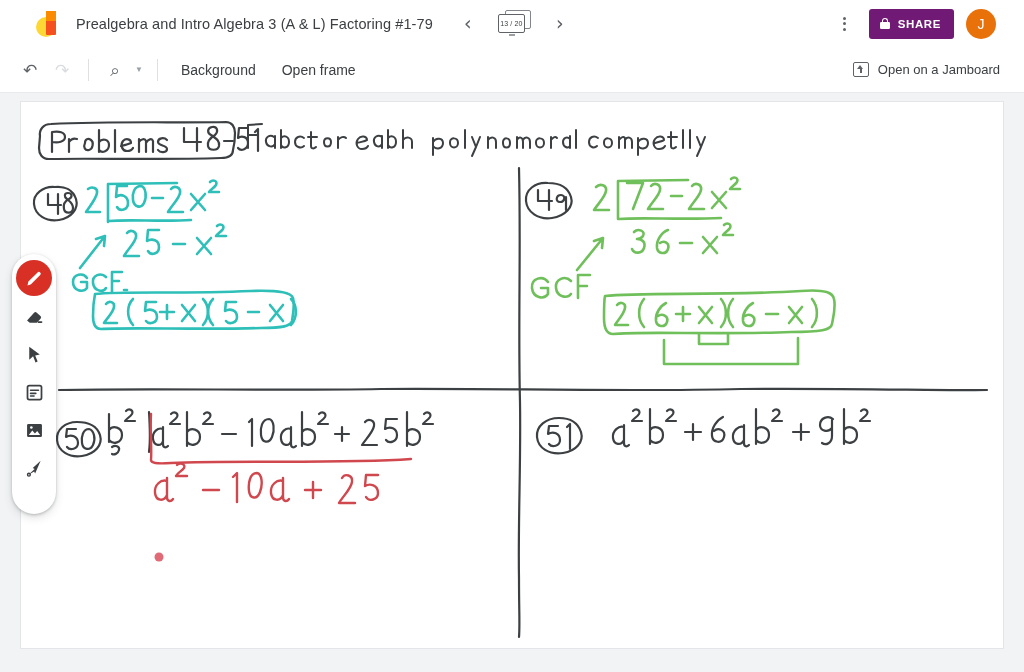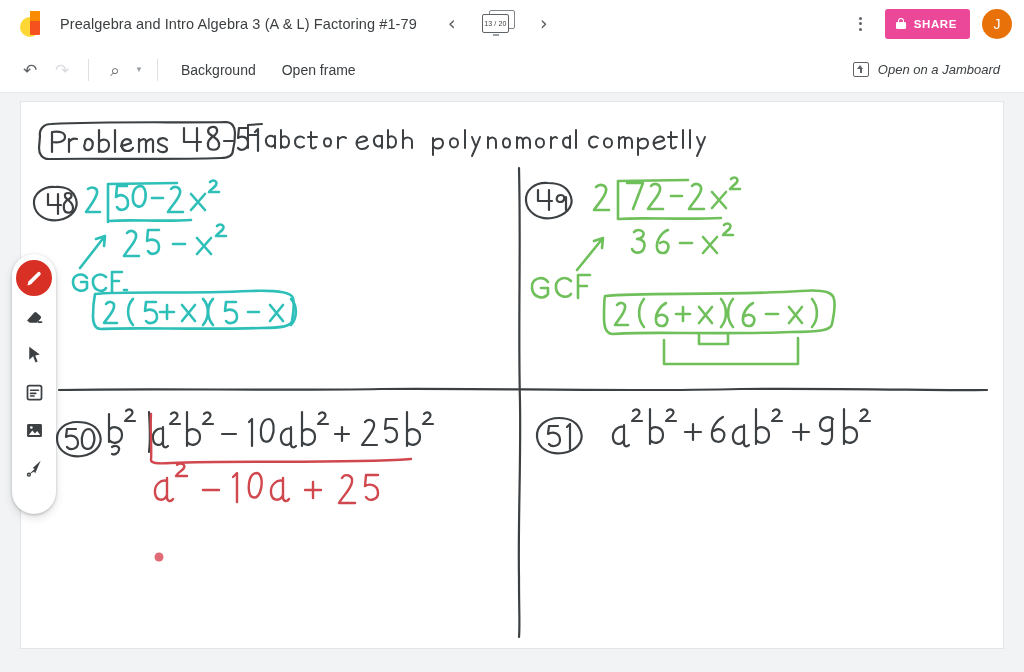--- a/index.html
+++ b/index.html
@@ -9,21 +9,21 @@
     font-family: "Liberation Sans", sans-serif;
     background: #f1f3f4;
     overflow: hidden;
   }
   #app { position: relative; width: 1024px; height: 672px; background: #ffffff; }
 
   
   .topbar {
     position: absolute; left: 0; top: 0; width: 1024px; height: 47px;
     background: #ffffff; display: flex; align-items: center;
-    padding: 0 12px;
+    padding: 0 28px;
   }
   .jam-logo {
     position: relative; width: 30px; height: 30px; margin-left: 6px; margin-right: 12px;
     flex: 0 0 auto;
   }
   .jam-logo .circle {
     position: absolute; left: 2px; top: 8px; width: 20px; height: 20px;
     border-radius: 50%; background: #FDD835;
   }
   .jam-logo .bar {
@@ -65,21 +65,21 @@
   .topbar-right {
     margin-left: auto; display: flex; align-items: center; gap: 10px; flex: 0 0 auto;
   }
   .kebab {
     width: 28px; height: 28px; display: flex; flex-direction: column;
     align-items: center; justify-content: center; gap: 2.5px; cursor: pointer; border-radius: 50%;
   }
   .kebab span { width: 3px; height: 3px; border-radius: 50%; background: #5f6368; display: block; }
   .share-btn {
     display: flex; align-items: center; gap: 7px;
-    background: #ec4899; color: #fff; border: none; border-radius: 3px;
+    background: #701a75; color: #fff; border: none; border-radius: 3px;
     height: 30px; padding: 0 13px 0 11px; cursor: pointer;
     font-size: 11.5px; font-weight: bold; letter-spacing: .6px;
     font-family: "Liberation Sans", sans-serif;
   }
   .lock-ico { width: 11px; height: 12px; position: relative; display: block; }
   .lock-ico .shackle {
     position: absolute; left: 2.5px; top: 0; width: 6px; height: 6px;
     border: 1.6px solid #fff; border-bottom: none; border-radius: 3px 3px 0 0;
   }
   .lock-ico .body {
@@ -107,21 +107,21 @@
   .tb-sep { width: 1px; height: 22px; background: #e0e0e0; margin: 0 10px; }
   .zoom-wrap { display: flex; align-items: center; }
   .caret {
     width: 16px; height: 28px; display: flex; align-items: center; justify-content: center;
     color: #9aa0a6; font-size: 8px; cursor: pointer;
   }
   .tb-text {
     font-size: 14px; color: #3c4043; padding: 6px 13px; cursor: pointer;
     border-radius: 4px; white-space: nowrap;
   }
-  .toolbar-right { margin-left: auto; display: flex; align-items: flex-start; font-style: italic; }
+  .toolbar-right { margin-left: auto; display: flex; align-items: flex-start; }
   .open-jam {
     display: flex; align-items: center; gap: 9px; font-size: 13px; color: #3c4043;
     cursor: pointer; padding: 6px 10px; border-radius: 4px;
   }
   .cast-ico { width: 16px; height: 15px; position: relative; display: block; }
   .cast-ico .scr {
     position: absolute; inset: 0; border: 1.6px solid #5f6368; border-radius: 2px;
   }
   .cast-ico .arr {
     position: absolute; left: 4.5px; top: 3px; width: 0; height: 0;

